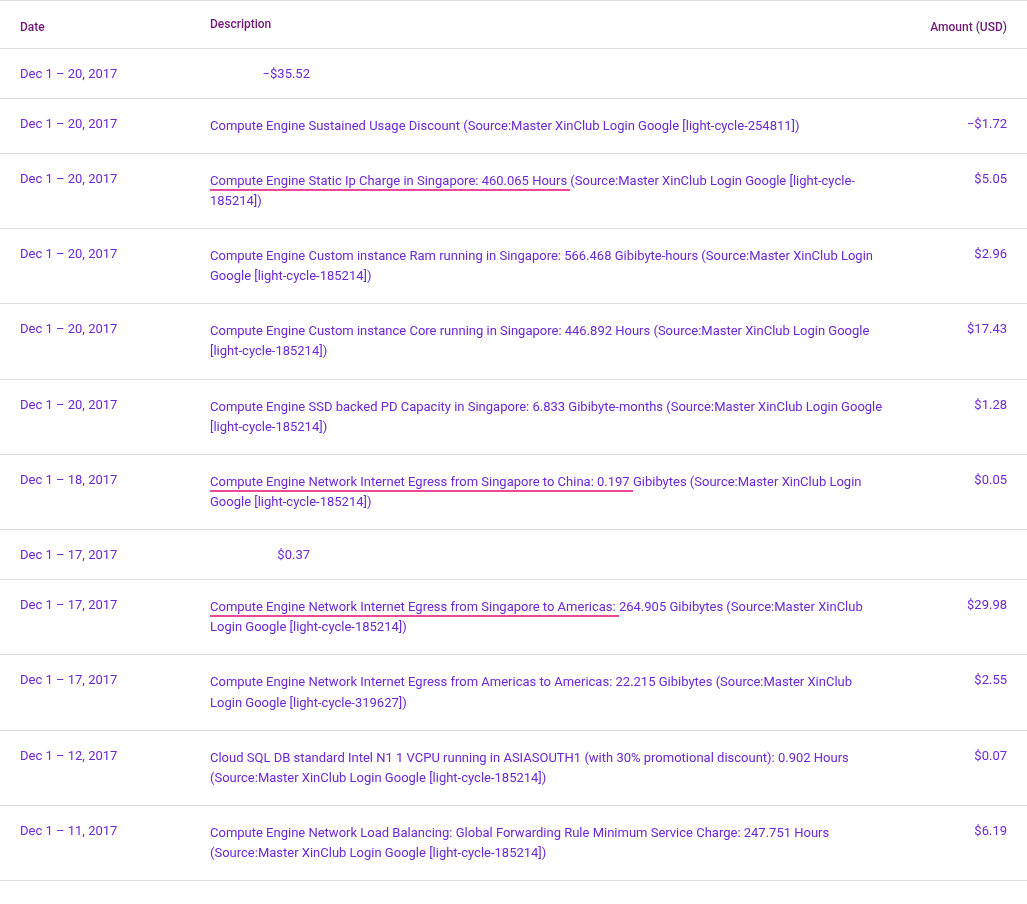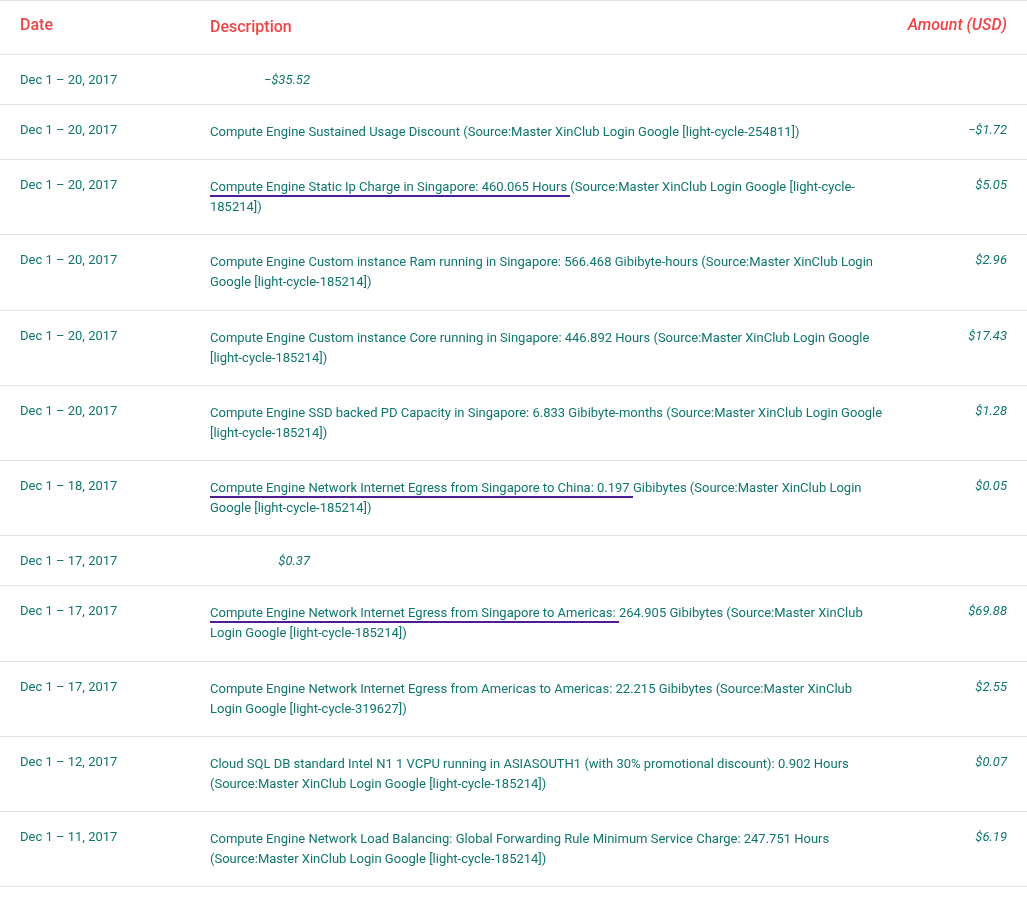--- a/index.html
+++ b/index.html
@@ -8,54 +8,53 @@
     font-size: 13px;
     color: #212121;
     background: #ffffff;
     width: 1027px;
   }
   .table-container {
     width: 100%;
   }
   .header-row {
     display: flex;
-    align-items: flex-start;
+    align-items: flex-end;
     padding: 14px 0;
     border-top: 1px solid #e0e0e0;
     border-bottom: 1px solid #e0e0e0;
-    color: #ef4444;
-    font-size: 16px;
+    color: #701a75;
+    font-size: 12px;
     font-weight: 500;
   }
   .row {
     display: flex;
     align-items: flex-start;
     padding: 17px 0;
     border-bottom: 1px solid #e0e0e0;
     font-size: 13px;
-    color: #0f766e;
+    color: #6d28d9;
   }
   .col-date {
     flex: 0 0 210px;
     padding-left: 20px;
     padding-right: 10px;
   }
   .col-desc {
     flex: 1 1 auto;
     padding-right: 20px;
     line-height: 1.55;
   }
   .col-amount {
     flex: 0 0 120px;
     text-align: right;
     padding-right: 20px;
-    font-style: italic;
   }
   .hl {
-    border-bottom: 2px solid #4c1d95;
+    border-bottom: 2px solid #ec4899;
     padding-bottom: 1px;
     position: relative;
   }
 </style>
 </head>
 <body>
 
 <div class="table-container">
   <div class="header-row">
     <div class="col-date">Date</div>
@@ -97,21 +96,21 @@
         <div class="col-desc"><span class="hl">Compute Engine Network Internet Egress from Singapore to China: 0.197 </span><span>Gibibytes (Source:Master XinClub Login Google [light-cycle-185214])</span></div>
         <div class="col-amount">$0.05</div>
       </div>
       <div class="row">
         <div class="col-date">Dec 1 – 17, 2017</div>
         <div class="col-amount">$0.37</div>
       </div>
       <div class="row">
         <div class="col-date">Dec 1 – 17, 2017</div>
         <div class="col-desc"><span class="hl">Compute Engine Network Internet Egress from Singapore to Americas: </span><span>264.905 Gibibytes (Source:Master XinClub Login Google [light-cycle-185214])</span></div>
-        <div class="col-amount">$69.88</div>
+        <div class="col-amount">$29.98</div>
       </div>
       <div class="row">
         <div class="col-date">Dec 1 – 17, 2017</div>
         <div class="col-desc"><span>Compute Engine Network Internet Egress from Americas to Americas: 22.215 Gibibytes (Source:Master XinClub Login Google [light-cycle-319627])</span></div>
         <div class="col-amount">$2.55</div>
       </div>
       <div class="row">
         <div class="col-date">Dec 1 – 12, 2017</div>
         <div class="col-desc"><span>Cloud SQL DB standard Intel N1 1 VCPU running in ASIASOUTH1 (with 30% promotional discount): 0.902 Hours (Source:Master XinClub Login Google [light-cycle-185214])</span></div>
         <div class="col-amount">$0.07</div>

